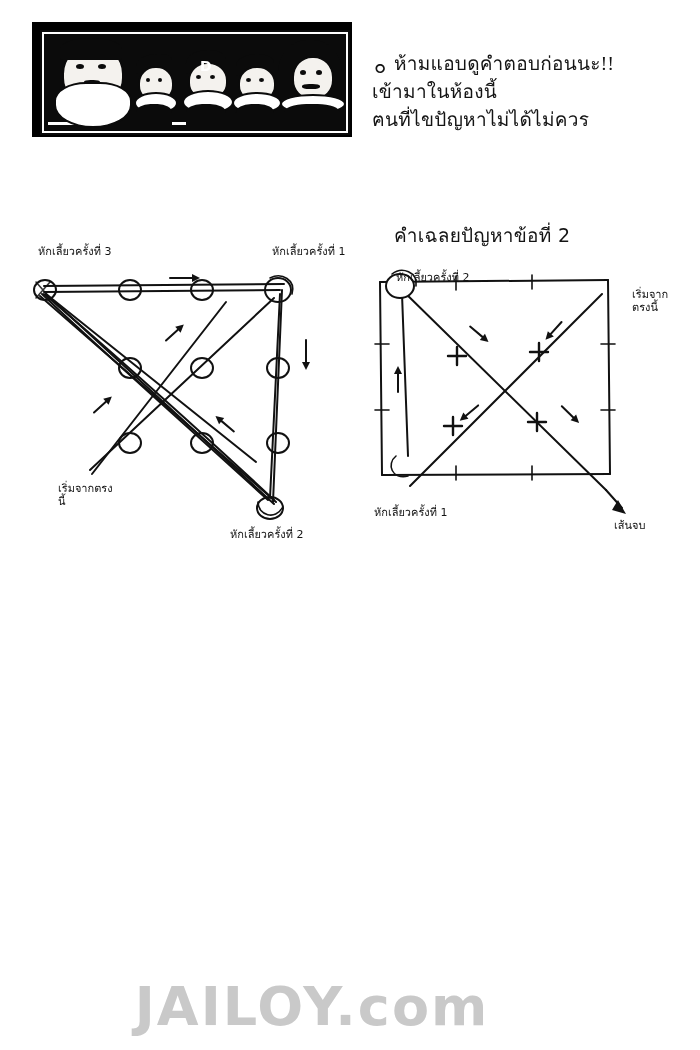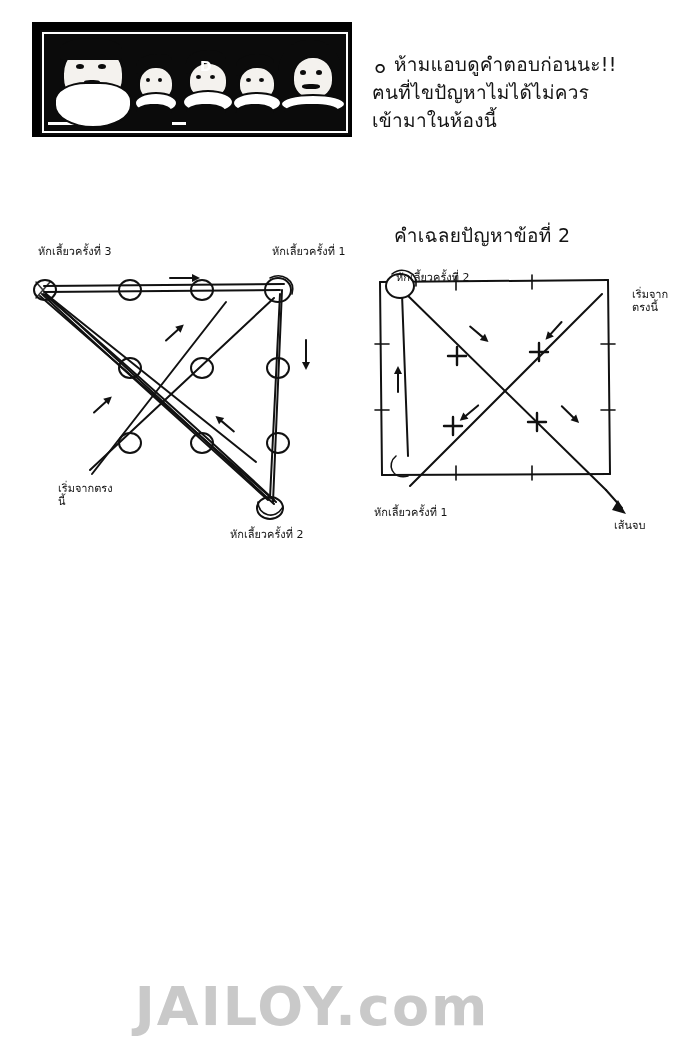--- a/index.html
+++ b/index.html
@@ -94,20 +94,21 @@
   }
   #warning-note {
     position: absolute;
     left: 372px;
     top: 50px;
     width: 300px;
   }
   #warning-note .line {
     font-size: 19px;
     line-height: 28px;
+    font-family: Liberation Serif, serif;
   }
   #warning-bullet {
     position: absolute;
     left: 374px;
     top: 50px;
     font-size: 20px;
   }
   #heading-left {
     position: absolute;
     left: 36px;
@@ -242,22 +243,22 @@
         <div class="collar" style="left:240px;top:64px;width:62px;height:16px;"></div>
         <div class="body-dark" style="left:244px;top:74px;width:56px;height:22px;"></div>
       </div>
 
     </div>
   </div>
 
   <div id="warning-bullet" class="hand">๐</div>
   <div id="warning-note">
     <div class="hand line" style="padding-left:22px;">ห้ามแอบดูคำตอบก่อนนะ!!</div>
+    <div class="hand line">เข้ามาในห้องนี้</div>
     <div class="hand line">ฅนที่ไขปัญหาไม่ได้ไม่ควร</div>
-    <div class="hand line">เข้ามาในห้องนี้</div>
   </div>
 
   <div id="heading-right" class="hand">คำเฉลยปัญหาข้อที่ 2</div>
 
   <svg id="diagram-left" class="diagram" width="300" height="260" viewBox="0 0 300 260">
 
     <g>
       <ellipse class="node" cx="15" cy="40" rx="11" ry="10"></ellipse>
       <ellipse class="node" cx="100" cy="40" rx="11" ry="10"></ellipse>
       <ellipse class="node" cx="172" cy="40" rx="11" ry="10"></ellipse>

